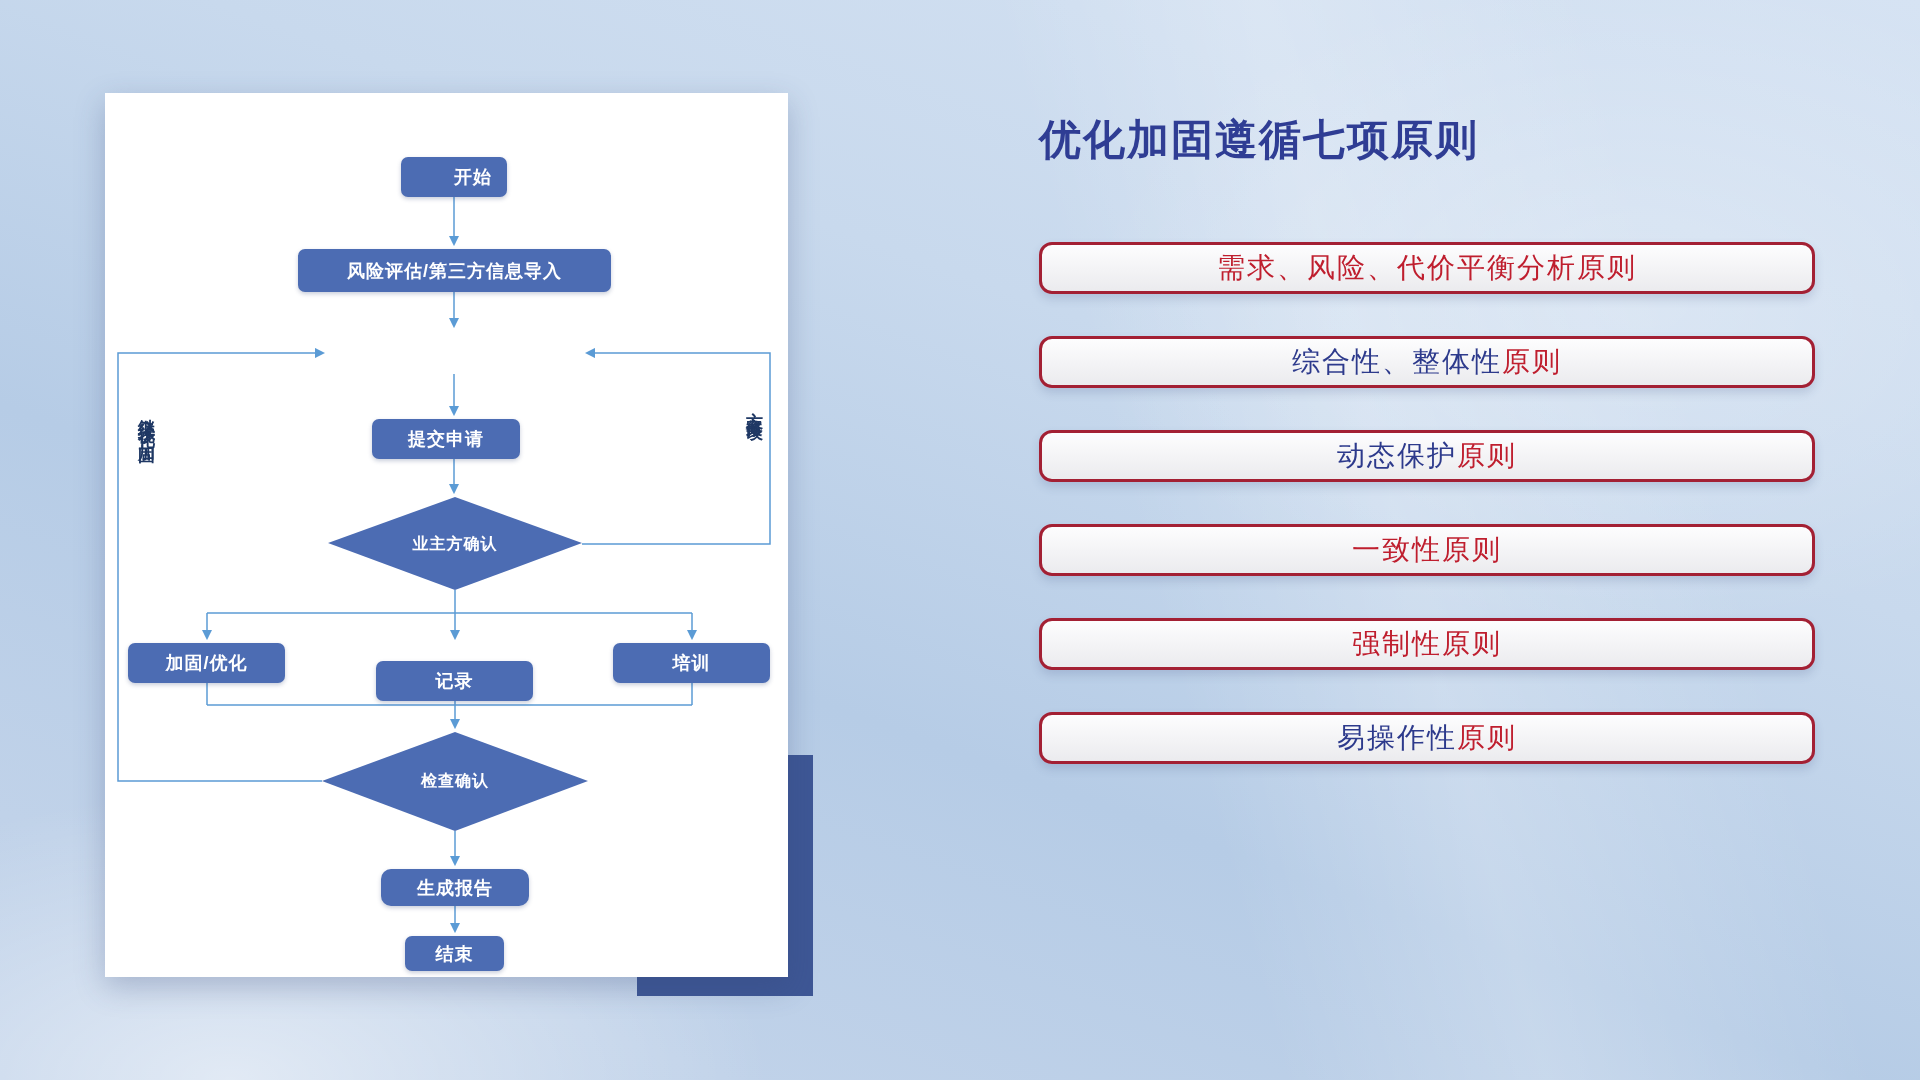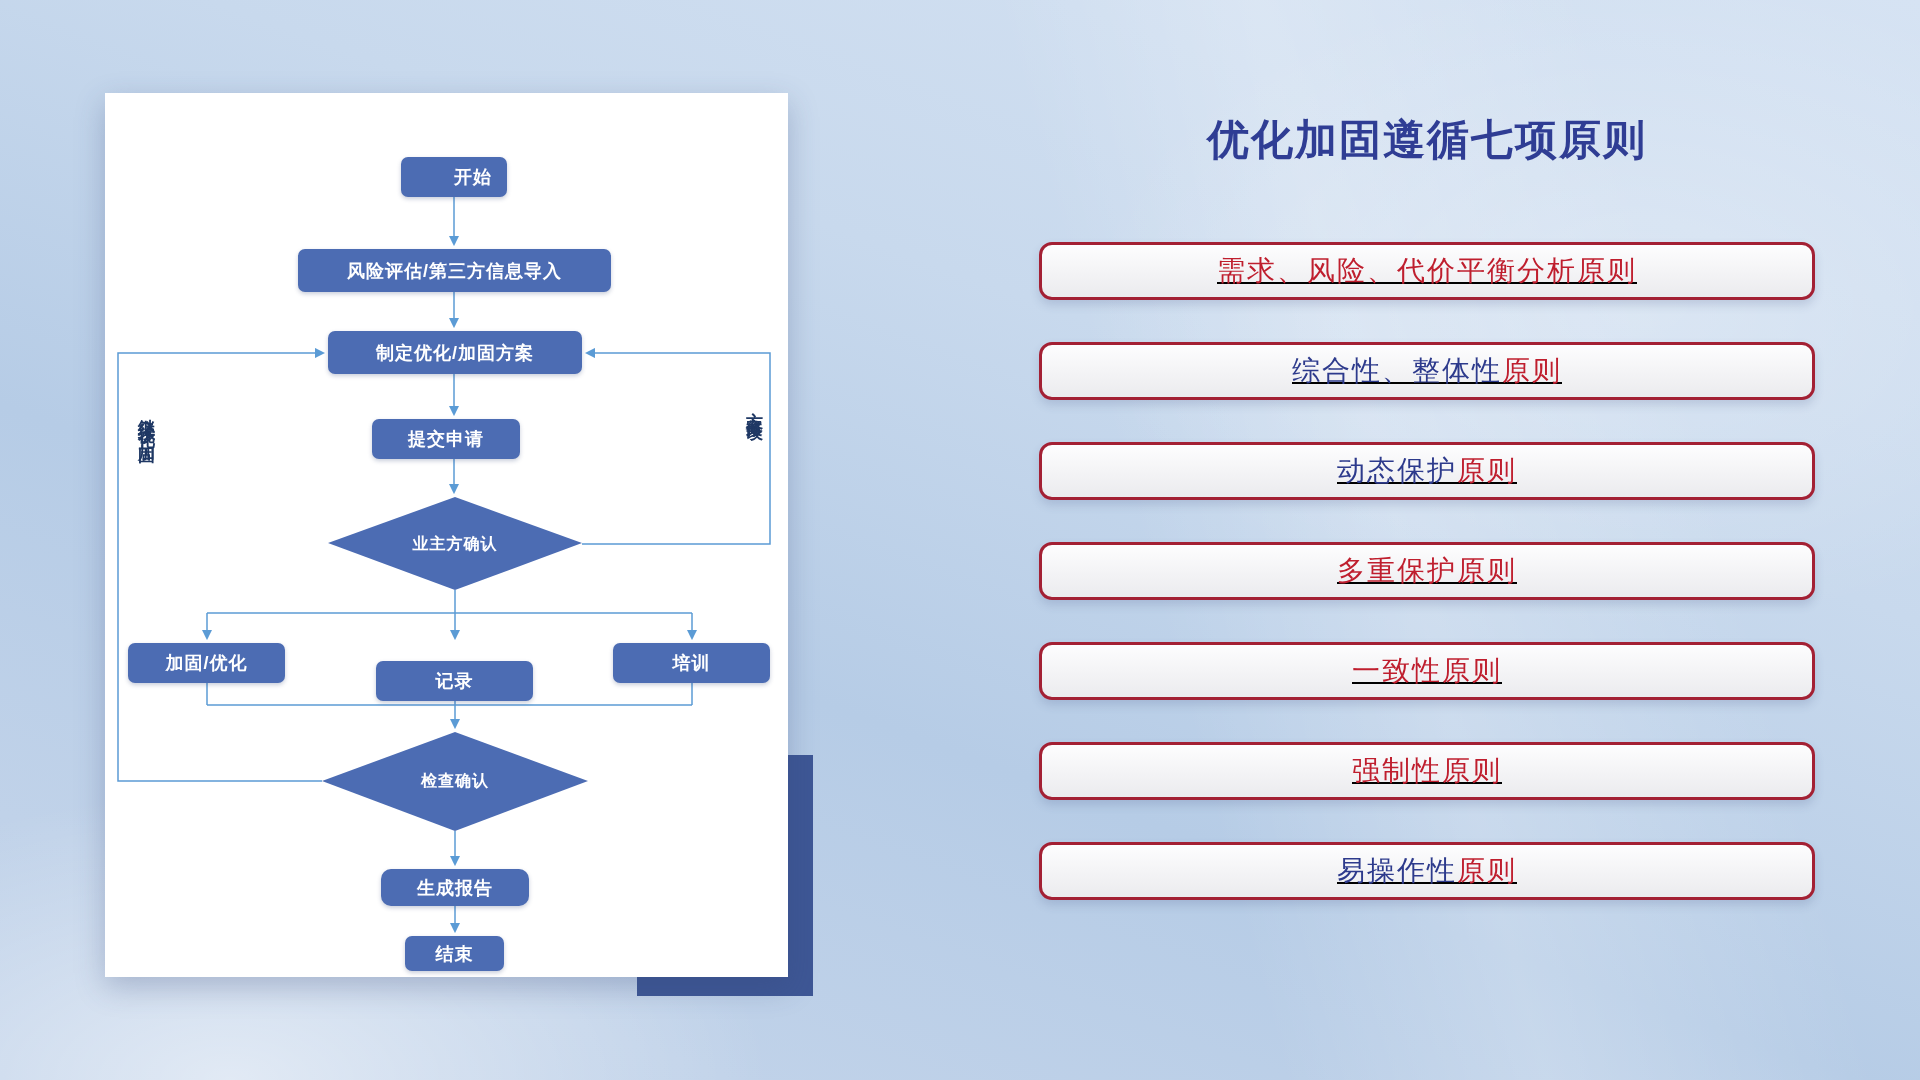--- a/index.html
+++ b/index.html
@@ -41,34 +41,33 @@
   }
   .vlabel {
     position:absolute; z-index:4; color:#1f3864;
     writing-mode:vertical-rl; text-orientation:mixed;
     font-size:17px; font-weight:bold; letter-spacing:4px;
   }
 
   
   .page-title {
     position:absolute; left:1039px; top:112px; width:776px;
-    text-align:center; font-size:42px; font-weight:bold;
+    text-align:left; font-size:42px; font-weight:bold;
     color:#2f3d94; letter-spacing:2px; z-index:2;
   }
   .principles {
     position:absolute; left:1039px; top:242px; width:776px;
     display:flex; flex-direction:column; gap:42px; z-index:2;
   }
   .principle {
-    height:58px; border:3px solid #a32034; border-radius:13px;
+    height:52px; border:3px solid #a32034; border-radius:13px;
     background:linear-gradient(#fdfdfe, #ebebee);
     display:flex; align-items:center; justify-content:center;
     font-size:28px; letter-spacing:2px;
     box-shadow:0 5px 10px rgba(60,80,130,.18);
-    text-decoration:underline;
   }
   .p-blue { color:#2d3a8c; }
   .p-red  { color:#bf1e2e; }
 </style>
 </head>
 <body>
 
 <div class="accent-rect"></div>
 
 <div class="card">
@@ -100,21 +99,20 @@
       <polyline points="217,688 13,688 13,260 218,260" marker-end="url(#arr)"></polyline>
     </g>
     <g fill="#4c6cb3">
       <polygon points="350,404 477,450 350,497 223,450"></polygon>
       <polygon points="350,639 483,688 350,738 217,688"></polygon>
     </g>
   </svg>
 
   <div class="node" style="left:296px; top:64px;  width:106px; height:40px;padding-left:38px;">开始</div>
   <div class="node" style="left:193px; top:156px; width:313px; height:43px;">风险评估/第三方信息导入</div>
-  <div class="node" style="left:223px; top:238px; width:254px; height:43px;">制定优化/加固方案</div>
   <div class="node" style="left:267px; top:326px; width:148px; height:40px;">提交申请</div>
   <div class="node" style="left:23px;  top:550px; width:157px; height:40px;">加固/优化</div>
   <div class="node" style="left:271px; top:568px; width:157px; height:40px;">记录</div>
   <div class="node" style="left:508px; top:550px; width:157px; height:40px;border-radius:7px;">培训</div>
   <div class="node" style="left:276px; top:776px; width:148px; height:37px;border-radius:10px;">生成报告</div>
   <div class="node" style="left:300px; top:843px; width:99px;  height:35px;">结束</div>
 
   <div class="diamond-label" style="left:260px; top:442px; width:180px;">业主方确认</div>
   <div class="diamond-label" style="left:260px; top:679px; width:180px;">检查确认</div>
 
@@ -132,24 +130,20 @@
   <div class="principle">
     <span class="p-blue">综合性、整体性</span>
       <span class="p-red">原则</span>
   </div>
   <div class="principle">
     <span class="p-blue">动态保护</span>
       <span class="p-red">原则</span>
   </div>
   <div class="principle">
     <span class="p-blue"></span>
-      <span class="p-red">多重保护原则</span>
-  </div>
-  <div class="principle">
-    <span class="p-blue"></span>
       <span class="p-red">一致性原则</span>
   </div>
   <div class="principle">
     <span class="p-blue"></span>
       <span class="p-red">强制性原则</span>
   </div>
   <div class="principle">
     <span class="p-blue">易操作性</span>
       <span class="p-red">原则</span>
   </div>

